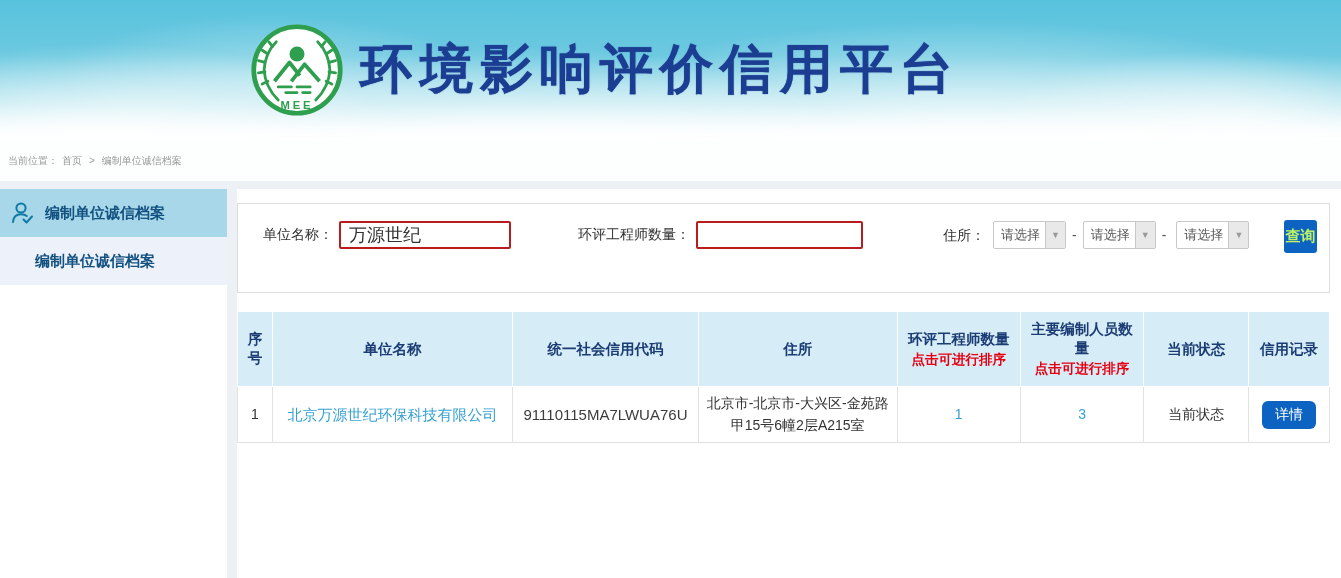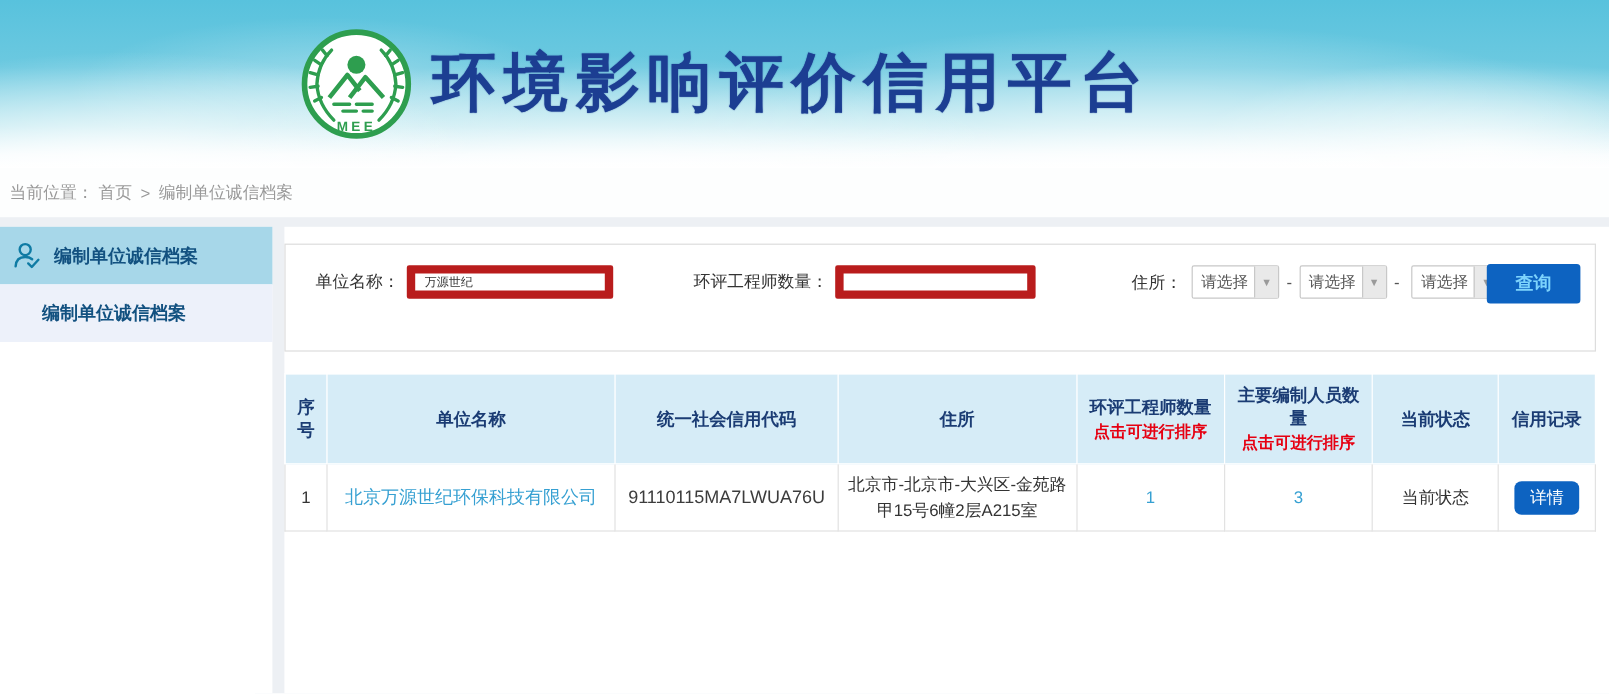--- a/index.html
+++ b/index.html
@@ -27,21 +27,21 @@
   .site-title {
     font-size:53px; font-weight:900; color:#1c3e92;
     letter-spacing:7px; white-space:nowrap;
     text-shadow:0 0 1px #1c3e92;
   }
 
   
   .breadcrumb {
     height:41px; flex:0 0 41px; background:#fdfefe;
     display:flex; align-items:center; padding-left:8px;
-    font-size:14px; color:#999;
+    font-size:10px; color:#999;
   }
   .breadcrumb a { color:#999; text-decoration:none; cursor:pointer; }
   .breadcrumb .sep { margin:0 7px; }
   .breadcrumb .prefix { margin-right:4px; }
 
   
   .content { flex:1; display:flex; background:#edf0f4; padding-top:8px; min-height:0; }
   .sidebar { width:227px; flex:0 0 227px; background:#fff; margin-right:10px; }
   .side-item {
     height:48px; display:flex; align-items:center;
@@ -55,22 +55,22 @@
 
   
   .search-box {
     position:relative; border:1px solid #ddd; background:#fff;
     height:90px; padding:17px 0 0 25px;
   }
   .search-row { display:flex; align-items:flex-start; }
   .field { display:flex; align-items:center; }
   .field label { font-size:14px; color:#333; white-space:nowrap; }
   .txt-input {
-    height:28px; border:7px solid #b91c1c; background:#fff; border-radius:2px;
-    font-size:10px; color:#333; padding:0 8px; outline:none;
+    height:28px; border:2px solid #b91c1c; background:#fff; border-radius:2px;
+    font-size:18px; color:#333; padding:0 8px; outline:none;
     font-family:"Liberation Sans","DejaVu Sans",sans-serif;
   }
   .input-name { width:172px; margin-left:6px; }
   .input-code { width:167px; margin-left:6px; }
   .f-code { margin-left:67px; }
   .f-addr { margin-left:80px; align-items:center; }
   .f-addr > label { line-height:28px; }
   .select-col { display:flex; flex-direction:row; gap:4px; margin-left:8px; }
   .select-line { display:flex; align-items:center; }
   .fake-select {
@@ -82,21 +82,21 @@
     padding-left:7px; white-space:nowrap; overflow:hidden;
   }
   .fake-select .sel-arrow {
     width:20px; background:#e9e9e9; border-left:1px solid #c8c8c8;
     display:flex; align-items:center; justify-content:center;
     color:#9a9a9a; font-size:9px;
   }
   .dash { margin:0 6px; color:#555; font-size:14px; line-height:28px; }
   .query-btn {
     position:absolute; right:12px; top:16px;
-    width:78px; height:33px; background:#0d63c1; color:#7dd3fc;
+    width:33px; height:33px; background:#0d63c1; color:#bef264;
     border:none; border-radius:3px; font-size:15px; font-weight:bold;
     cursor:pointer; font-family:"Liberation Sans","DejaVu Sans",sans-serif;
   }
 
   
   .result-table {
     width:100%; margin-top:18px; border-collapse:collapse; table-layout:fixed;
   }
   .result-table th {
     background:#d6ecf7; color:#1b3c74; font-size:14.5px; font-weight:bold;

